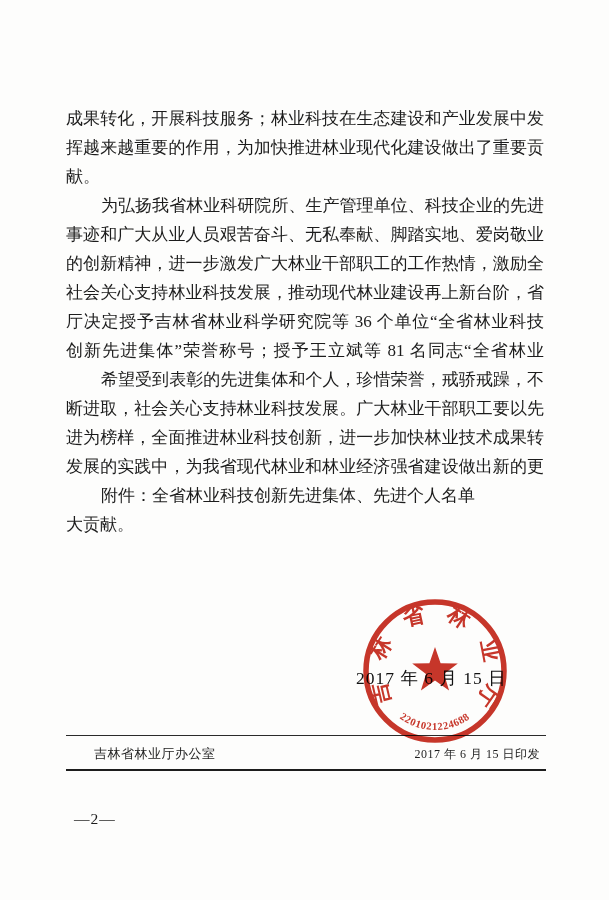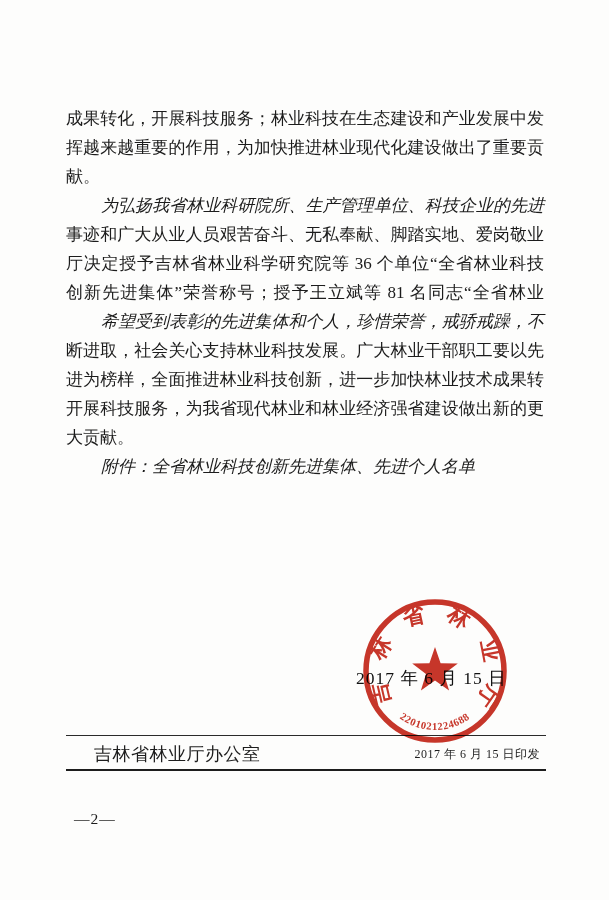--- a/index.html
+++ b/index.html
@@ -25,21 +25,21 @@
     height: 29px;
     text-align: justify;
     text-align-last: justify;
     color: #1c1c1c;
   }
   .line.short {
     text-align: left;
     text-align-last: left;
     white-space: nowrap;
   }
-  .line.indent { padding-left: 35px; font-style: italic; }
+  .line.indent { padding-left: 35px; }
   .date-text {
     position: absolute;
     left: 356px;
     top: 666px;
     font-size: 17.5px;
     letter-spacing: 1px;
     color: #111;
     z-index: 1;
     white-space: nowrap;
   }
@@ -69,21 +69,21 @@
     left: 66px;
     top: 740px;
     width: 480px;
     height: 28px;
     display: flex;
     justify-content: space-between;
     align-items: center;
   }
   .footer-office {
     padding-left: 28px;
-    font-size: 18px;
+    font-size: 13px;
     letter-spacing: 0.5px;
     white-space: nowrap;
   }
   .footer-issue {
     padding-right: 6px;
     font-size: 12px;
     letter-spacing: 0.5px;
     white-space: nowrap;
   }
   .footer-line2 {
@@ -106,28 +106,30 @@
 <body>
 
 <div class="page">
 
   <div class="body-text">
     <div class="line">成果转化，开展科技服务；林业科技在生态建设和产业发展中发</div>
     <div class="line">挥越来越重要的作用，为加快推进林业现代化建设做出了重要贡</div>
     <div class="line short">献。</div>
     <div class="line indent">为弘扬我省林业科研院所、生产管理单位、科技企业的先进</div>
     <div class="line">事迹和广大从业人员艰苦奋斗、无私奉献、脚踏实地、爱岗敬业</div>
+    <div class="line">的创新精神，进一步激发广大林业干部职工的工作热情，激励全</div>
+    <div class="line">社会关心支持林业科技发展，推动现代林业建设再上新台阶，省</div>
     <div class="line">厅决定授予吉林省林业科学研究院等 36 个单位“全省林业科技</div>
     <div class="line">创新先进集体”荣誉称号；授予王立斌等 81 名同志“全省林业</div>
     <div class="line indent">希望受到表彰的先进集体和个人，珍惜荣誉，戒骄戒躁，不</div>
     <div class="line">断进取，社会关心支持林业科技发展。广大林业干部职工要以先</div>
     <div class="line">进为榜样，全面推进林业科技创新，进一步加快林业技术成果转</div>
-    <div class="line">开展科技服务，为我省现代林业和林业经济强省建设做出新的更</div>
+    <div class="line">发展的实践中，为我省现代林业和林业经济强省建设做出新的更</div>
+    <div class="line short indent">附件：全省林业科技创新先进集体、先进个人名单</div>
     <div class="line short">大贡献。</div>
-    <div class="line short indent">附件：全省林业科技创新先进集体、先进个人名单</div>
   </div>
 
   <div class="date-text">2017 年 6 月 15 日</div>
 
   <svg class="seal" viewBox="0 0 164 164">
     <defs>
       <path id="ringArc" d="M 45.9,118.1 A 51,51 0 1 1 118.1,118.1" fill="none"></path>
       <path id="serialArc" d="M 40.3,123.7 A 59,59 0 0 0 123.7,123.7" fill="none"></path>
     </defs>
     <circle cx="82" cy="82" r="69" fill="none" stroke="#c42619" stroke-width="5.5"></circle>

